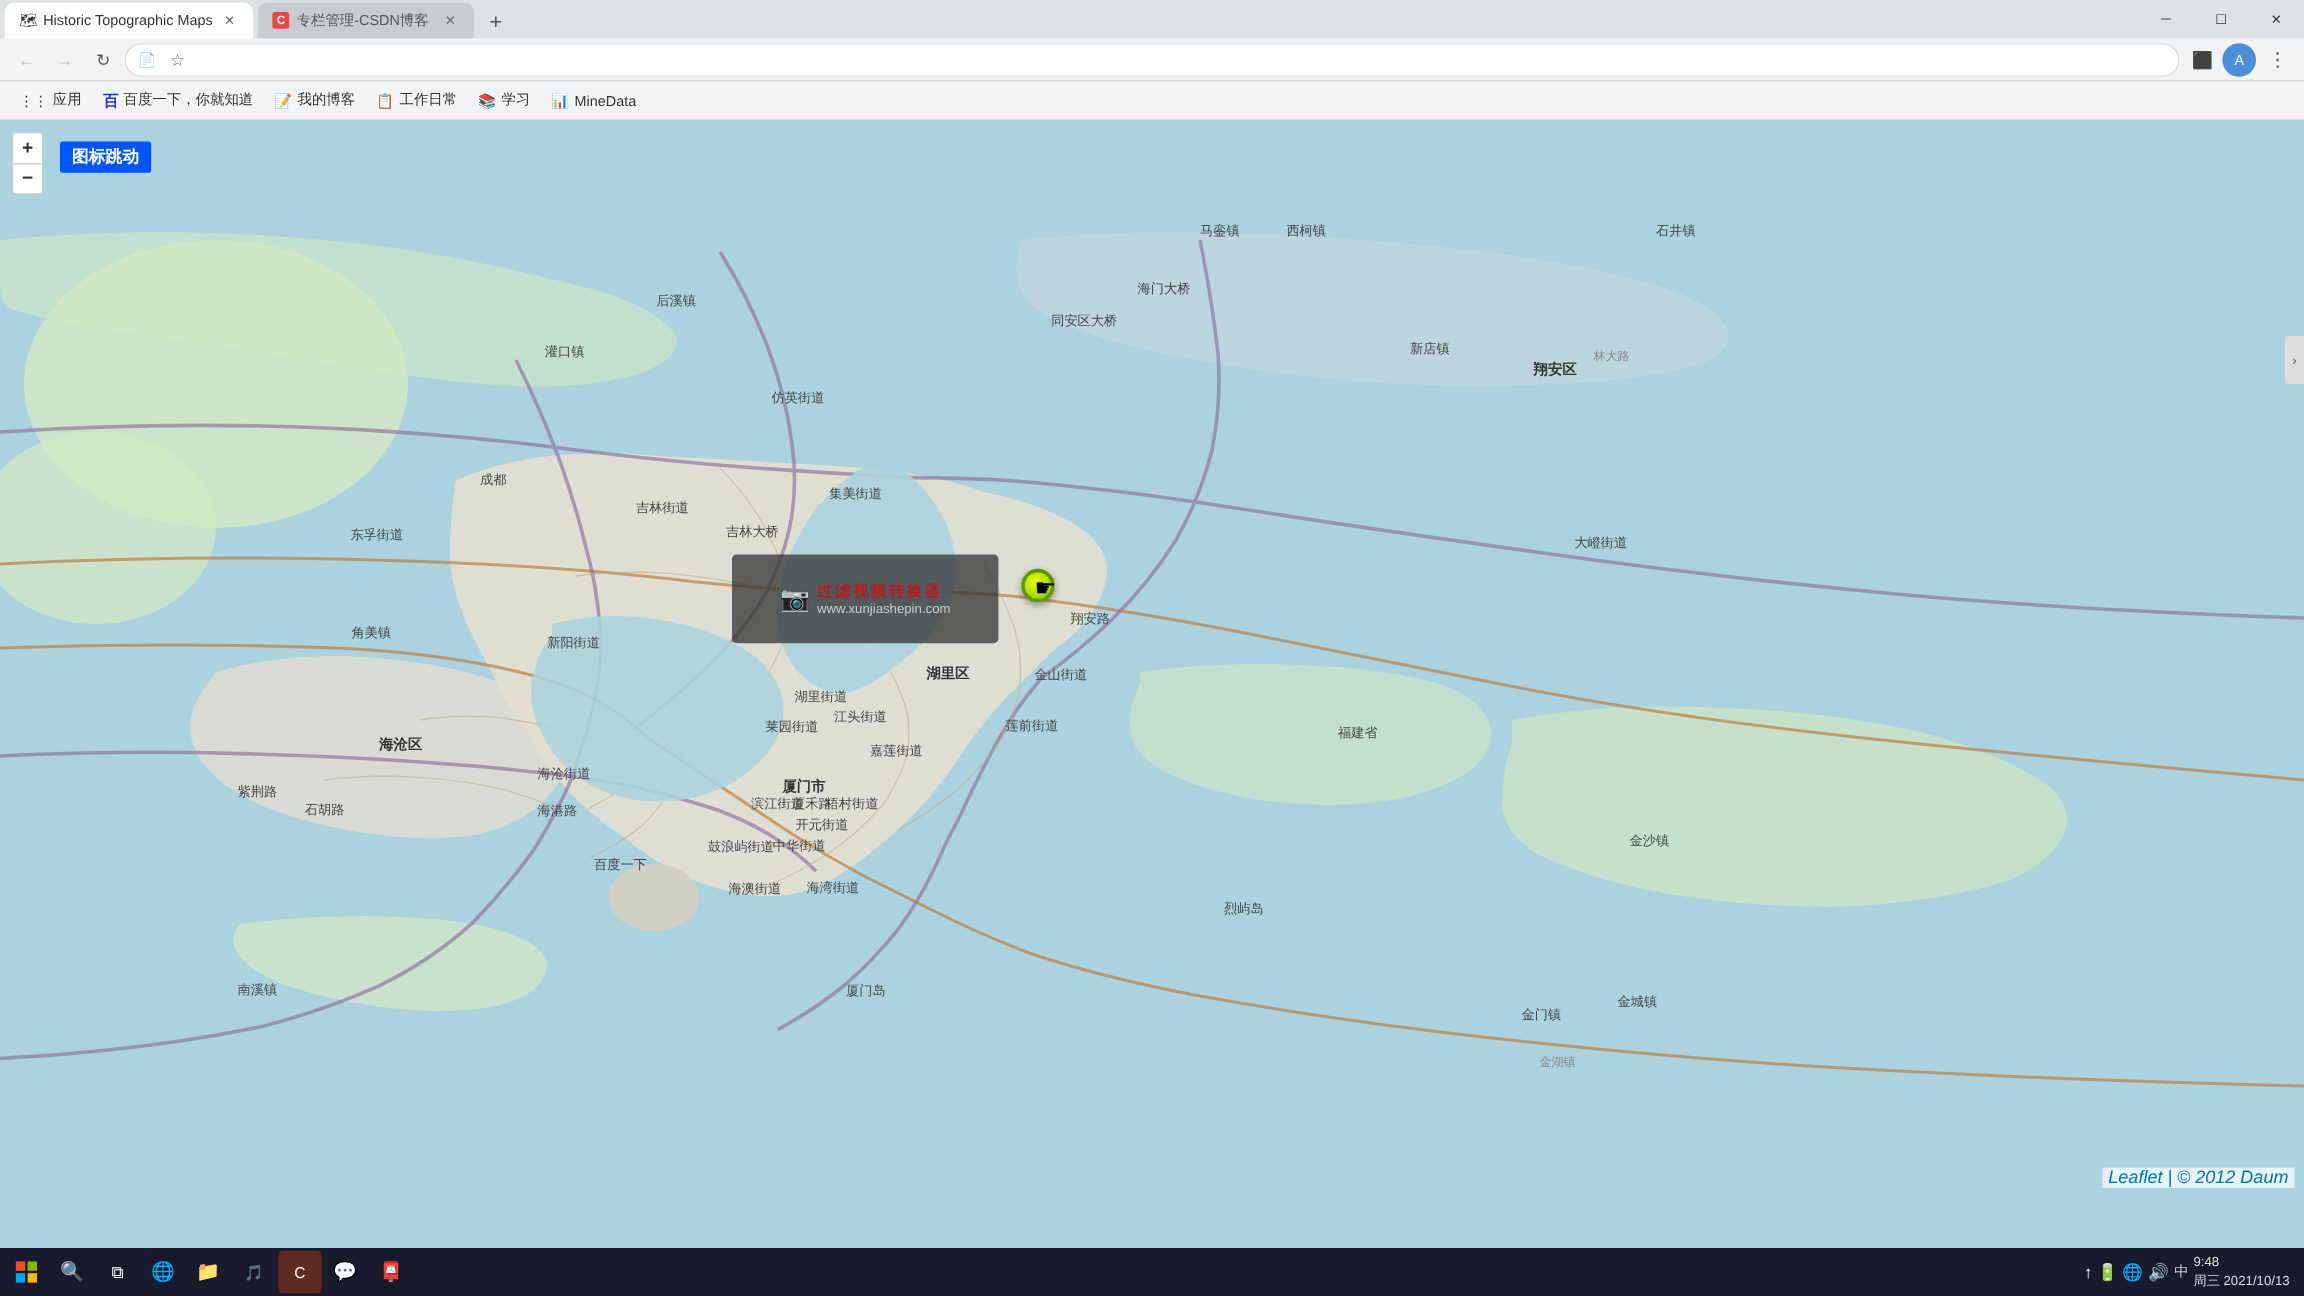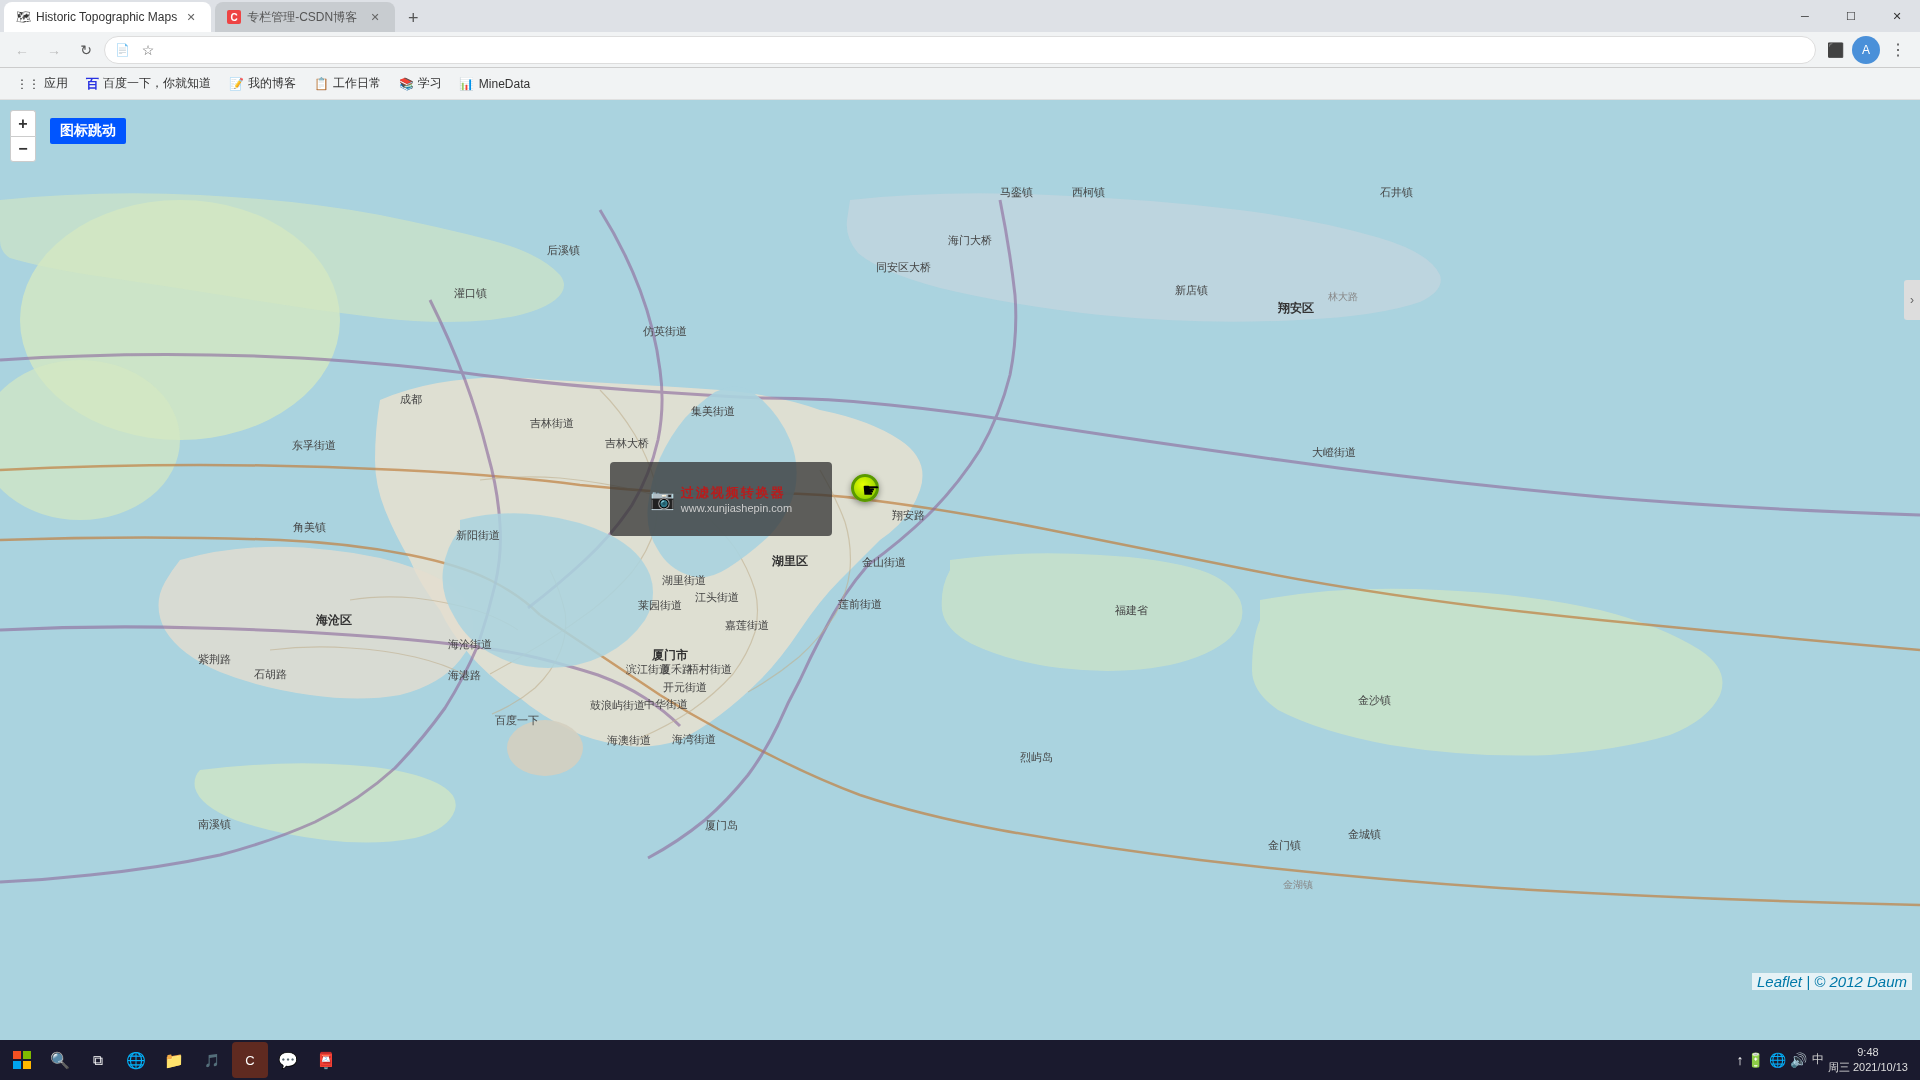--- a/index.html
+++ b/index.html
@@ -157,21 +157,21 @@
     .taskbar-app {
       width: 36px; height: 36px; display: flex; align-items: center; justify-content: center;
       cursor: pointer; border-radius: 4px; color: #fff; font-size: 16px;
     }
     .taskbar-spacer { flex: 1; }
     .taskbar-tray {
       display: flex; align-items: center; gap: 4px; padding-right: 8px;
       font-size: 11px; color: #fff;
     }
     .tray-icon { font-size: 14px; cursor: pointer; }
-    .tray-time { text-align: center; line-height: 1.3; font-size: 11px; }
+    .tray-time { text-align: left; line-height: 1.3; font-size: 11px; }
     .tray-date { font-size: 11px; }
 
     
     .city-label {
       position: absolute; font-size: 11px; color: #444; white-space: nowrap;
       pointer-events: none; font-weight: normal;
     }
     .city-label.bold { font-weight: bold; font-size: 12px; color: #333; }
     .road-label {
       position: absolute; font-size: 10px; color: #888; white-space: nowrap;

